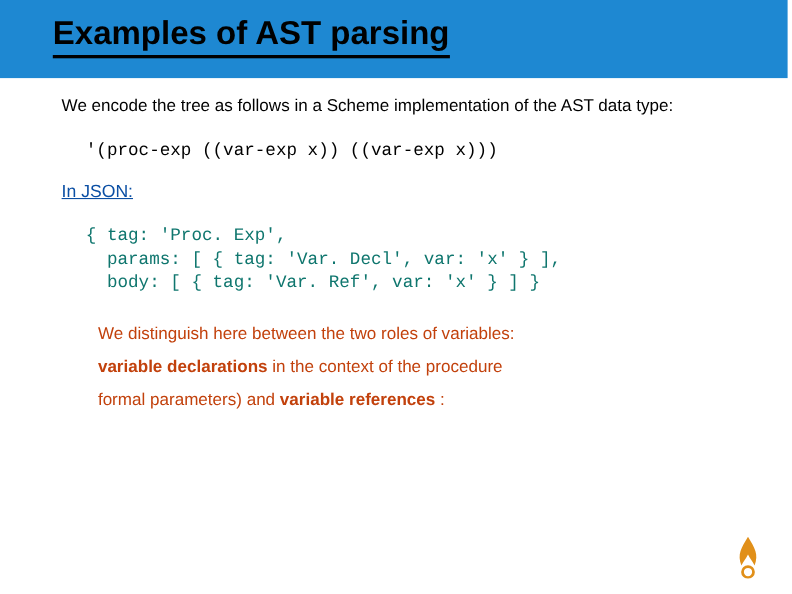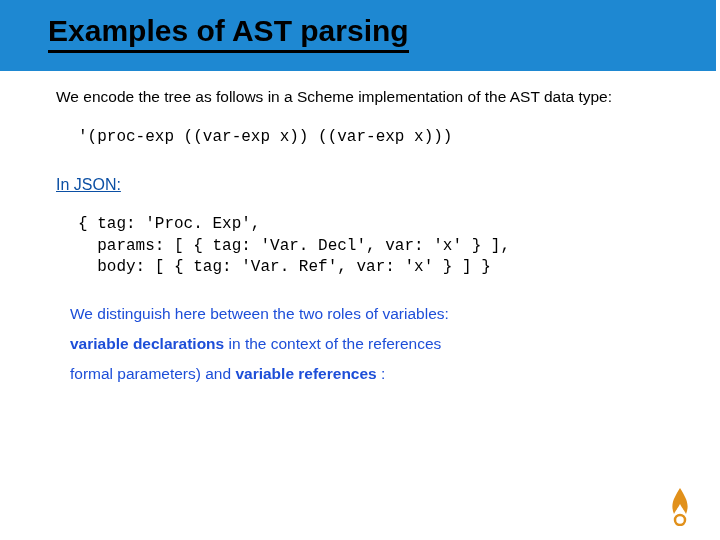--- a/index.html
+++ b/index.html
@@ -25,42 +25,42 @@
     font-size: 15.5px;
     color: #000;
     line-height: 1.35;
     margin-bottom: 20px;
   }
   .code-line {
     font-family: "Courier New", Courier, monospace;
     font-size: 16px;
     color: #000;
     margin-left: 22px;
-    margin-bottom: 30px;
+    margin-bottom: 20px;
     white-space: pre;
   }
   .in-json {
     font-size: 16px;
     color: #0b4fa4;
     text-decoration: underline;
     margin-bottom: 20px;
   }
   .json-block {
     font-family: "Courier New", Courier, monospace;
     font-size: 16px;
-    color: #000000;
+    color: #0f766e;
     margin-left: 22px;
     margin-bottom: 26px;
     white-space: pre;
     line-height: 1.35;
   }
   .note {
     font-size: 15.5px;
-    color: #1d4ed8;
-    margin-left: 14px;
+    color: #c2410c;
+    margin-left: 33px;
     margin-bottom: 12px;
   }
   .note b { font-weight: 700; text-align: center; }
   .logo {
     position: absolute;
     bottom: 14px;
     right: 20px;
     width: 32px;
     height: 40px;
   }
@@ -82,21 +82,21 @@
 
     <p class="in-json">In JSON:</p>
 
     <div class="json-block">{ tag: 'Proc. Exp',
   params: [ { tag: 'Var. Decl', var: 'x' } ],
   body: [ { tag: 'Var. Ref', var: 'x' } ] }</div>
 
     <p class="note">We distinguish here between the two roles of variables:</p>
 
     <p class="note">
-      <b>variable declarations</b><span> in the context of the references</span>
+      <b>variable declarations</b><span> in the context of the procedure</span>
     </p>
 
     <p class="note">
       <span>formal parameters) and </span><b>variable references</b><span> :</span>
     </p>
 
   </div>
 
   <div class="logo">
     <svg viewBox="0 0 32 40" width="32" height="40">

